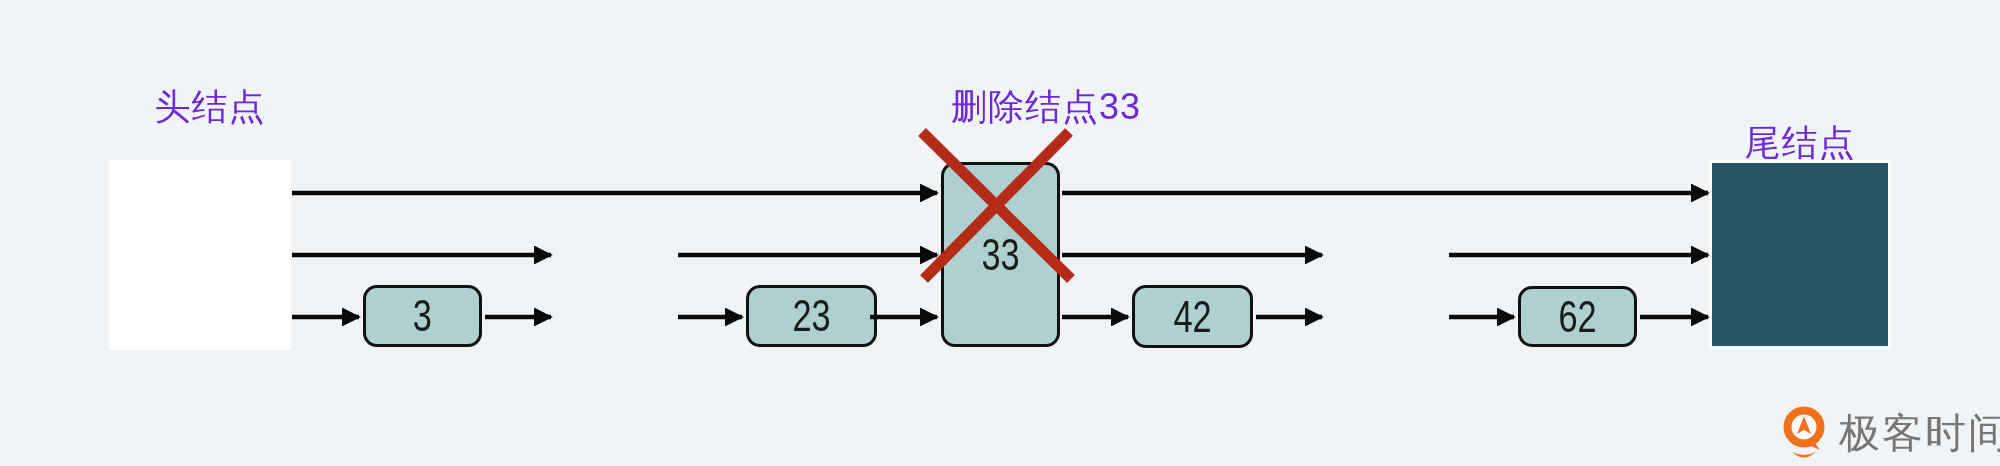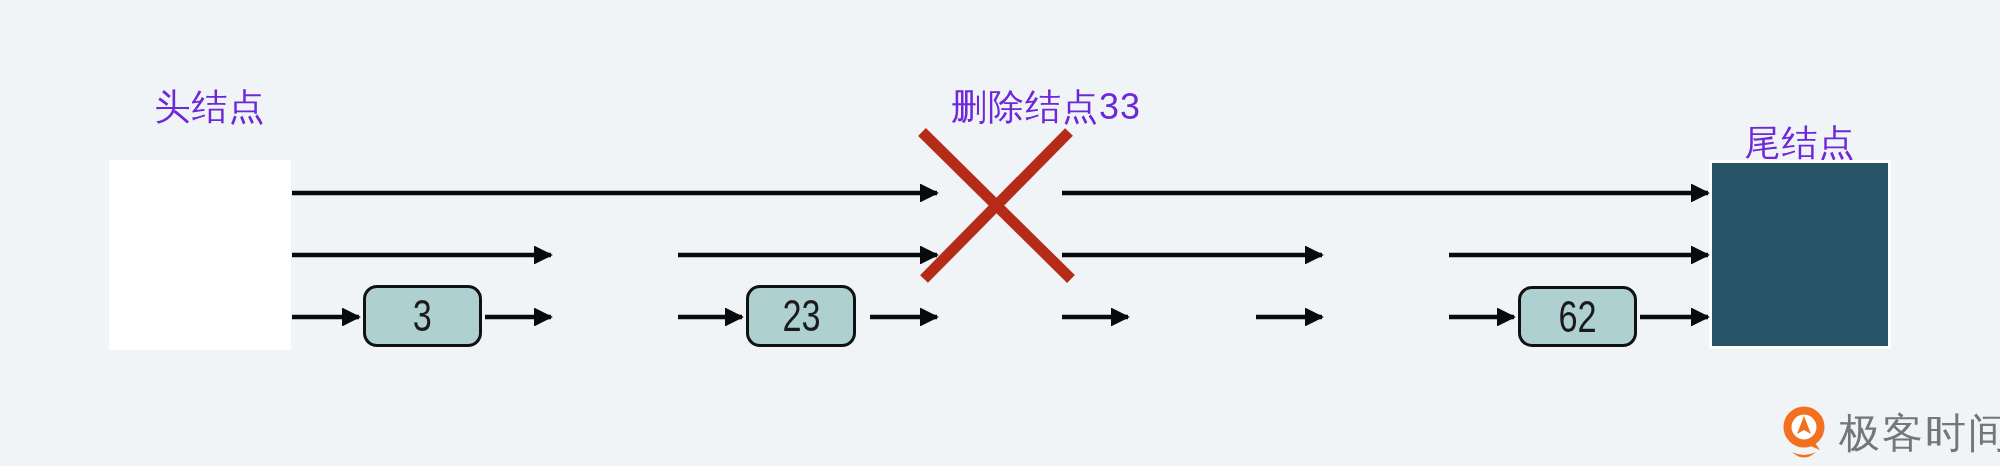--- a/index.html
+++ b/index.html
@@ -43,21 +43,21 @@
 
   .node{
     position:absolute;
     background:var(--light-node-fill,#afd0d1);
     border:3px solid var(--node-border,#111111);
     border-radius:14px;
     display:flex;align-items:center;justify-content:center;
   }
   .n3 {left:363px;top:285px;width:119px;height:62px;}
   .n11{left:555px;top:223px;width:121px;height:125px;}
-  .n23{left:746px;top:285px;width:110px;height:62px;}
+  .n23{left:746px;top:285px;width:131px;height:62px;}
   .n33{left:941px;top:162px;width:119px;height:185px;}
   .n42{left:1132px;top:285px;width:121px;height:63px;}
   .n51{left:1326px;top:224px;width:120px;height:123px;}
   .n62{left:1518px;top:286px;width:119px;height:61px;}
   .num{
     font-size:44px;color:#1a1a1a;
     transform:scaleX(0.78);
   }
 
   .overlay{
@@ -91,20 +91,26 @@
   <div class="caption tail-caption">尾结点</div>
 
   <div class="head-box">
   </div>
 
   <div class="node n3">
     <span class="num">3</span>
   </div>
   <div class="node n23">
     <span class="num">23</span>
+  </div>
+  <div class="node n33">
+    <span class="num">33</span>
+  </div>
+  <div class="node n42">
+    <span class="num">42</span>
   </div>
   <div class="node n62">
     <span class="num">62</span>
   </div>
 
   <div class="tail-box">
     <div class="tail-inner"></div>
   </div>
 
   <svg class="overlay" viewBox="0 0 2000 466">

